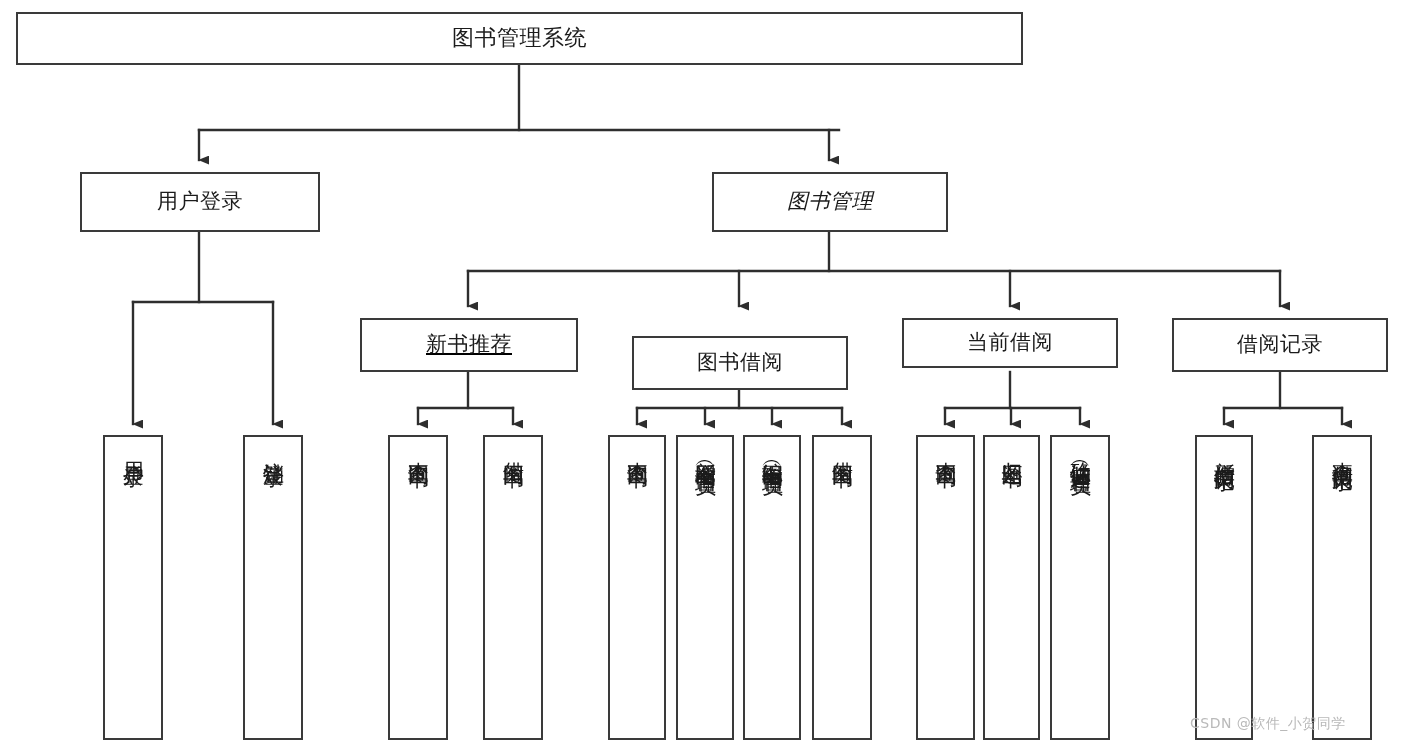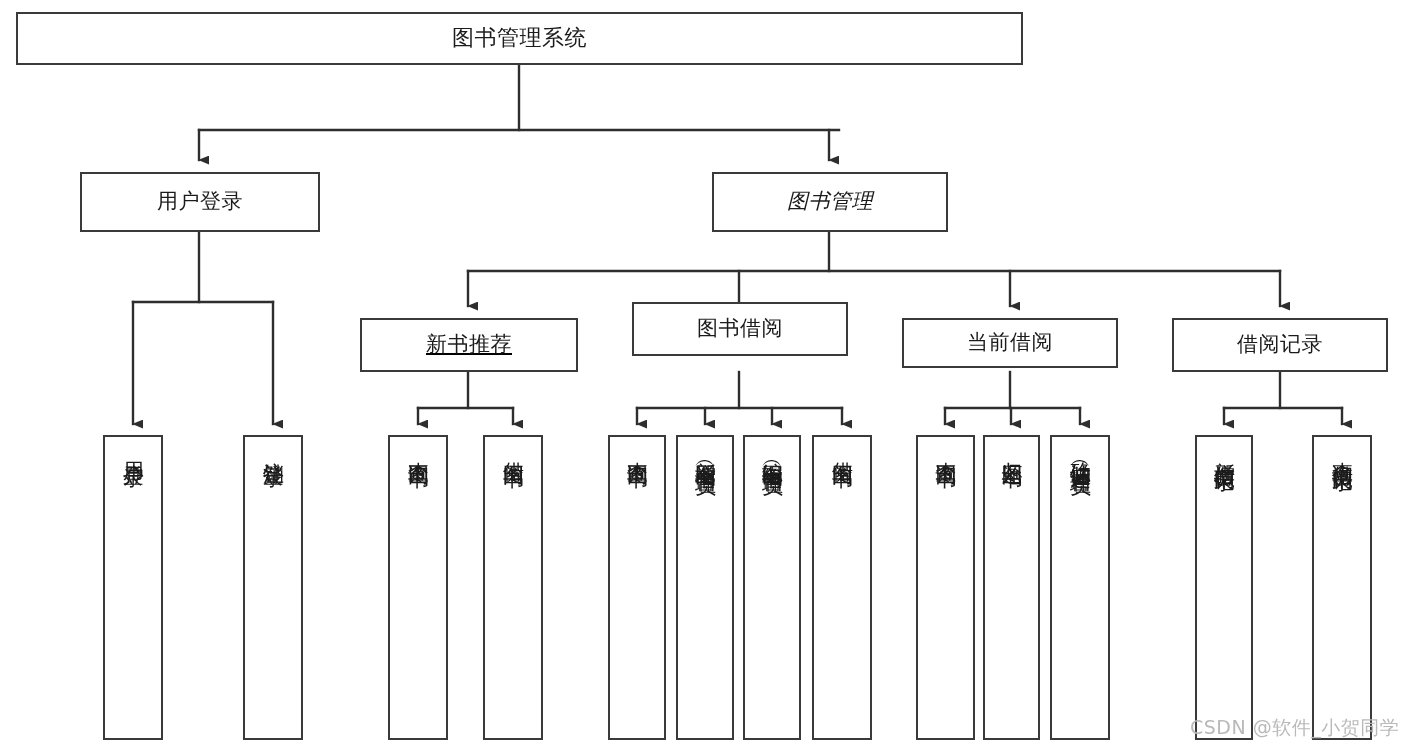--- a/index.html
+++ b/index.html
@@ -57,21 +57,21 @@
   .node.vert .node-label {
     writing-mode: vertical-rl;
     text-orientation: upright;
     font-size: 21px;
     line-height: 1.0;
     letter-spacing: 2px;
   }
   .watermark {
     position: absolute;
     color: #b9b9b9;
-    font-size: 19px;
+    font-size: 14px;
     white-space: nowrap;
     z-index: 6;
     letter-spacing: 0.5px;
   }
 </style>
 </head>
 <body>
 
 <div id="diagram-root">
 
@@ -132,21 +132,21 @@
   <div class="node horiz" style="left:80px; top:172px; width:240px; height:60px;">
     <span class="node-label">用户登录</span>
   </div>
   <div class="node horiz" style="left:712px; top:172px; width:236px; height:60px;font-style:italic;">
     <span class="node-label">图书管理</span>
   </div>
 
   <div class="node horiz" style="left:360px; top:318px; width:218px; height:54px;text-decoration:underline;">
     <span class="node-label">新书推荐</span>
   </div>
-  <div class="node horiz" style="left:632px; top:302px; width:216px; height:54px;">
+  <div class="node horiz" style="left:632px; top:336px; width:216px; height:54px;">
     <span class="node-label">图书借阅</span>
   </div>
   <div class="node horiz" style="left:902px; top:318px; width:216px; height:50px;">
     <span class="node-label">当前借阅</span>
   </div>
   <div class="node horiz" style="left:1172px; top:318px; width:216px; height:54px;">
     <span class="node-label">借阅记录</span>
   </div>
 
   <div class="node vert" style="left:103px; top:435px; width:60px; height:305px;">

